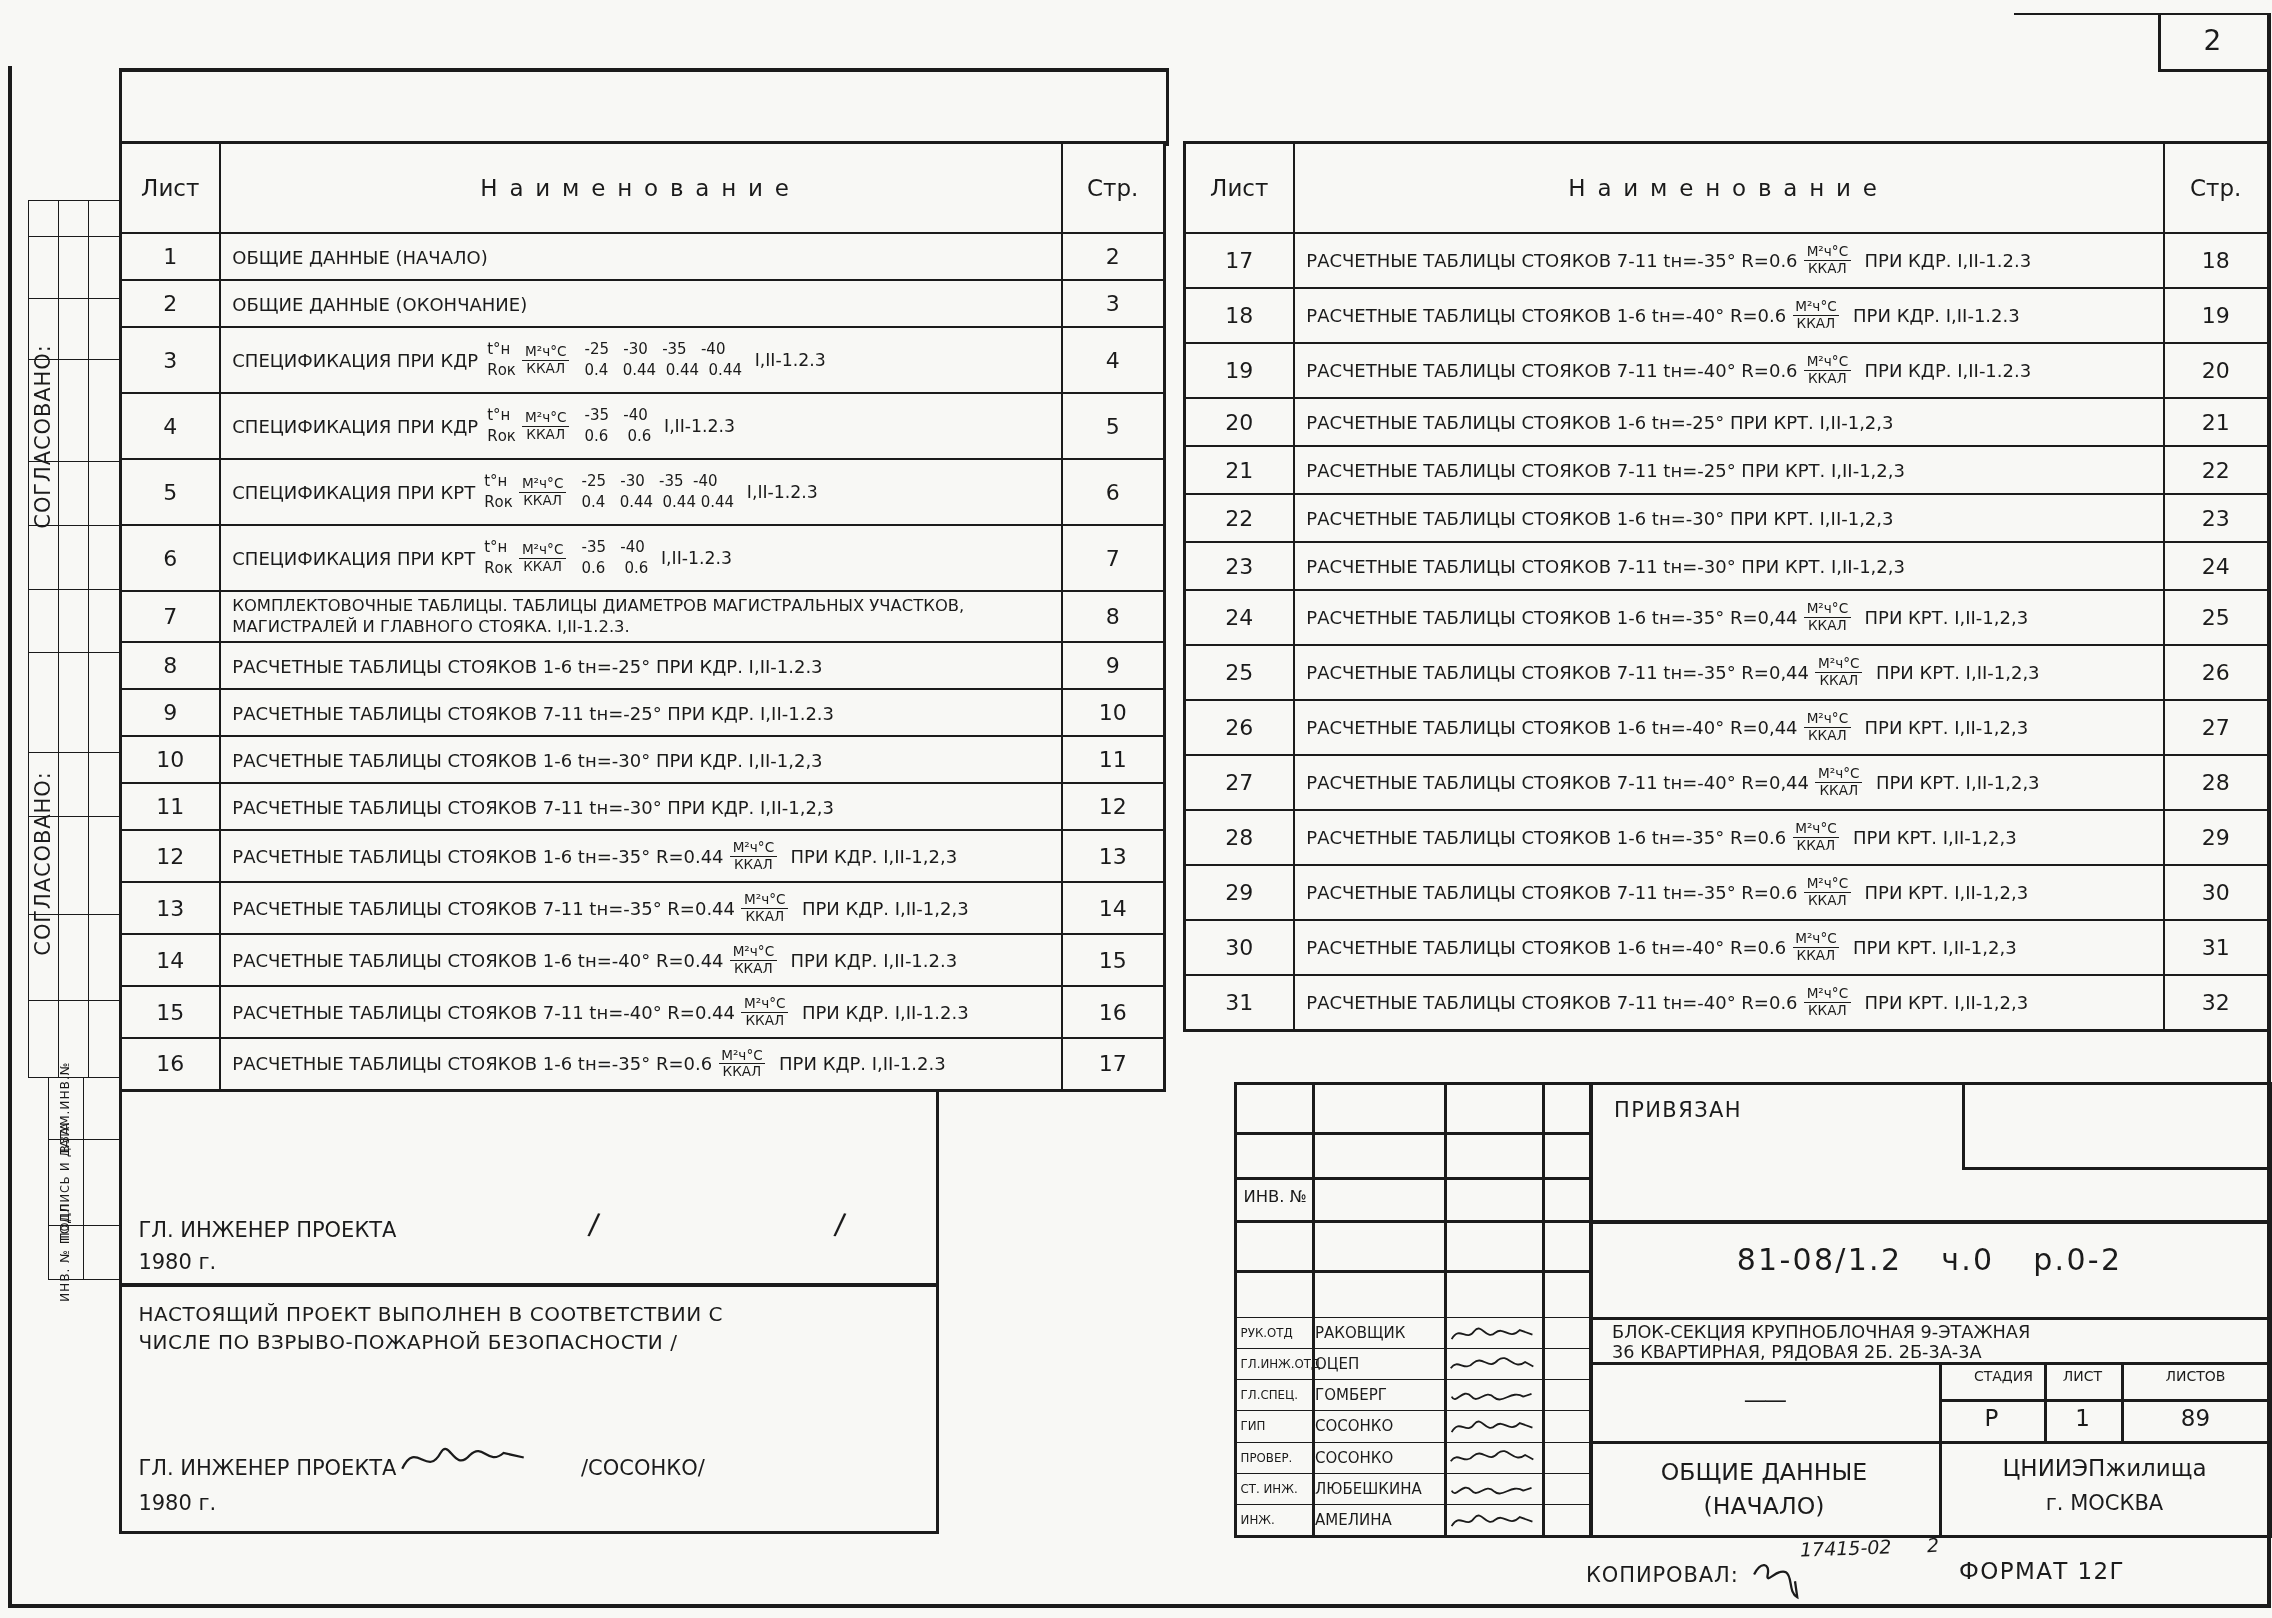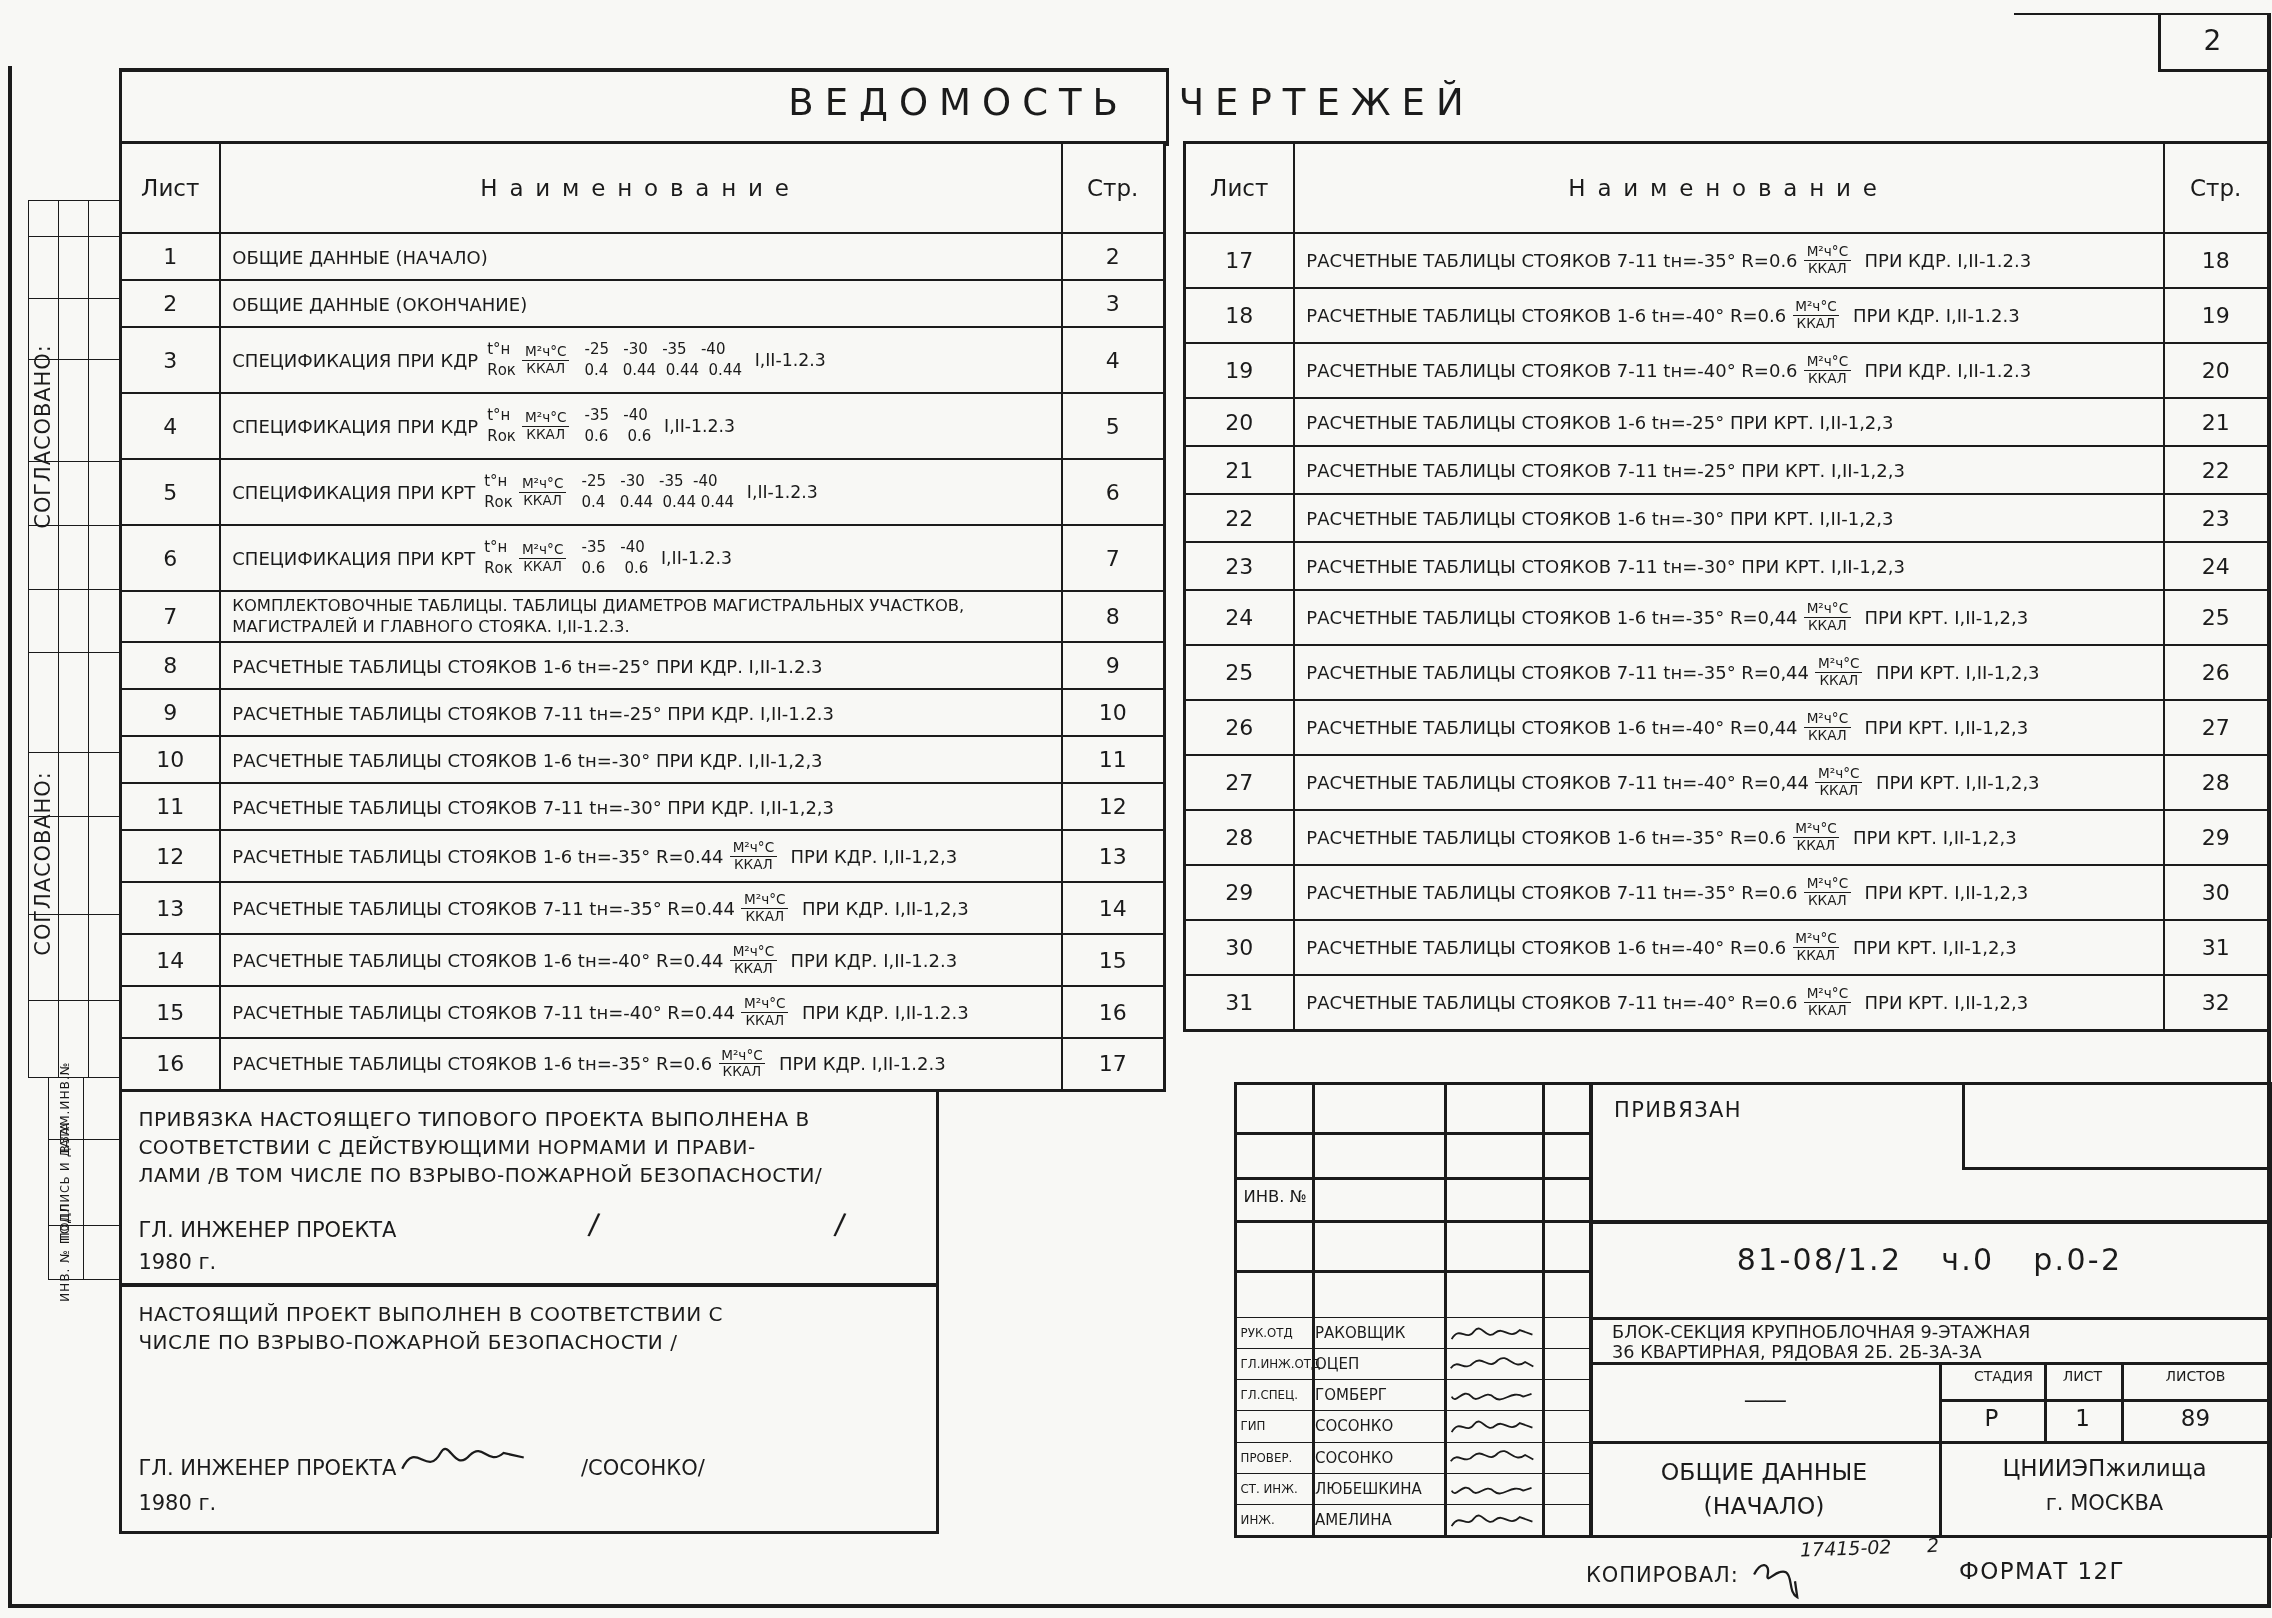--- a/index.html
+++ b/index.html
@@ -77,21 +77,20 @@
 
   <div class="vline vthick" style="left:8.2px;top:66px;height:1541px;"></div>
   <div class="hline thick" style="left:8.2px;top:1604px;width:2263px;"></div>
   <div class="vline vthick" style="left:2267px;top:12.7px;height:1594px;"></div>
   <div class="hline" style="left:2014px;top:12.7px;width:255px;"></div>
   <div class="vline" style="left:2158px;top:12.7px;height:57px;"></div>
   <div class="hline" style="left:2158px;top:69px;width:110px;"></div>
   <div class="corner-num">2</div>
 
   <div class="title-band"></div>
-  <div class="main-title">ВЕДОМОСТЬ ЧЕРТЕЖЕЙ</div>
 
   <table class="dlist lt">
     <colgroup>
         <col class="c1">
         <col class="c2">
         <col class="c3">
       </colgroup>
     <tbody>
         <tr class="hdr">
       <th>Лист</th>
@@ -301,25 +300,20 @@
   <div class="hline thin" style="left:48px;top:1279px;width:71px;"></div>
 
   <div class="rot" style="left:-84px;top:425px;width:255px;height:23px;line-height:23px;font-size:21px;">СОГЛАСОВАНО:</div>
   <div class="rot" style="left:-84px;top:852px;width:255px;height:23px;line-height:23px;font-size:21px;">СОГЛАСОВАНО:</div>
   <div class="rot" style="left:-2.7px;top:1096px;width:136px;height:23px;line-height:23px;font-size:12.3px;">ВЗАМ.ИНВ.№</div>
   <div class="rot" style="left:-2.7px;top:1170px;width:136px;height:23px;line-height:23px;font-size:11.4px;">ПОДПИСЬ И ДАТА</div>
   <div class="rot" style="left:-2.7px;top:1241px;width:136px;height:23px;line-height:23px;font-size:12.3px;">ИНВ. № ПОДЛ</div>
 
   <div class="attest">
     <div class="divider"></div>
-    <div class="lines">
-      <div>ПРИВЯЗКА НАСТОЯЩЕГО ТИПОВОГО ПРОЕКТА ВЫПОЛНЕНА В</div>
-      <div>СООТВЕТСТВИИ С ДЕЙСТВУЮЩИМИ НОРМАМИ И ПРАВИ-</div>
-      <div>ЛАМИ /В ТОМ ЧИСЛЕ ПО ВЗРЫВО-ПОЖАРНОЙ БЕЗОПАСНОСТИ/</div>
-    </div>
     <div class="role-line" style="left:16.4px;top:126px;">ГЛ. ИНЖЕНЕР ПРОЕКТА</div>
     <div class="slash" style="left:467px;top:115px;">/</div>
     <div class="slash" style="left:713px;top:115px;">/</div>
     <div class="yr" style="left:16.4px;top:158px;">1980 г.</div>
 
     <div class="lines2">
       <div>НАСТОЯЩИЙ ПРОЕКТ ВЫПОЛНЕН В СООТВЕТСТВИИ С</div>
       <div>ЧИСЛЕ ПО ВЗРЫВО-ПОЖАРНОЙ БЕЗОПАСНОСТИ /</div>
     </div>
     <div class="role-line" style="left:16.4px;top:364px;">ГЛ. ИНЖЕНЕР ПРОЕКТА</div>

